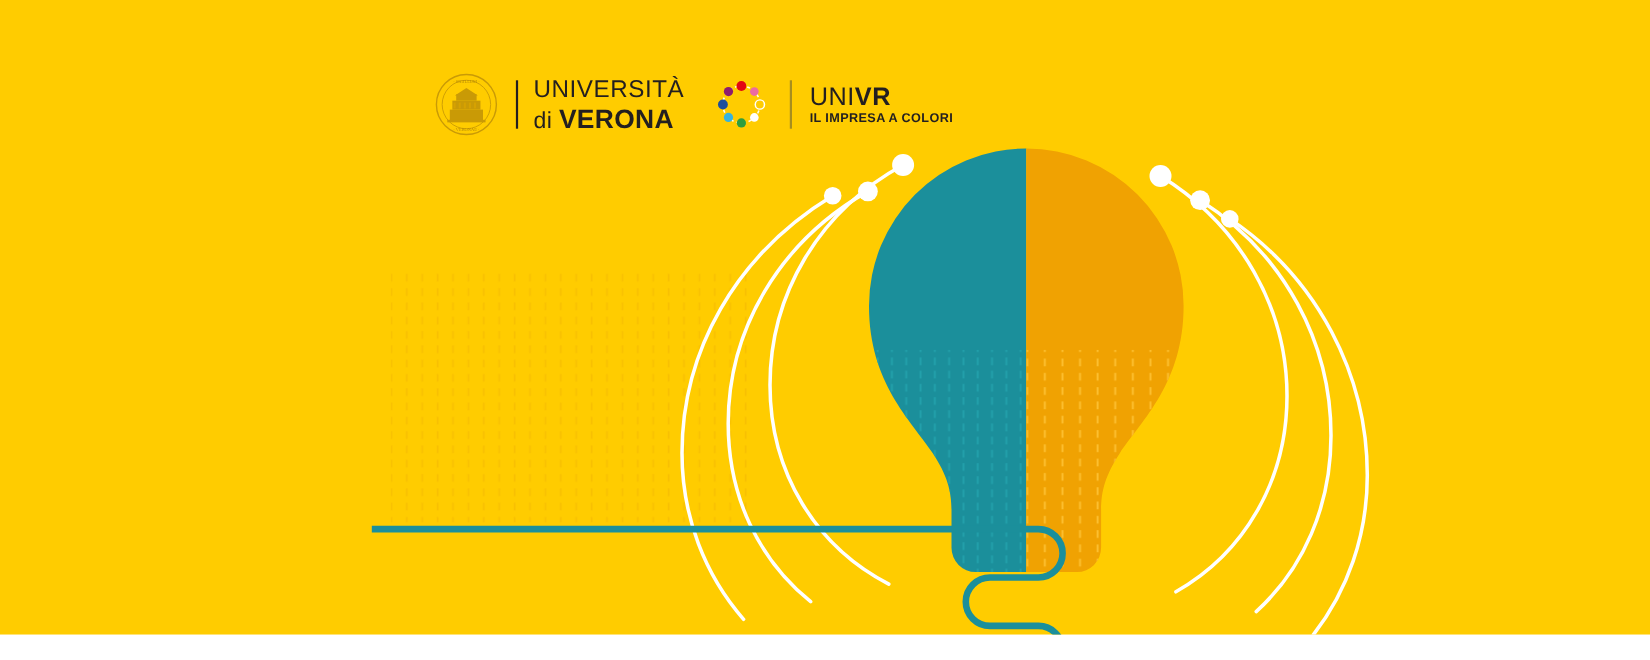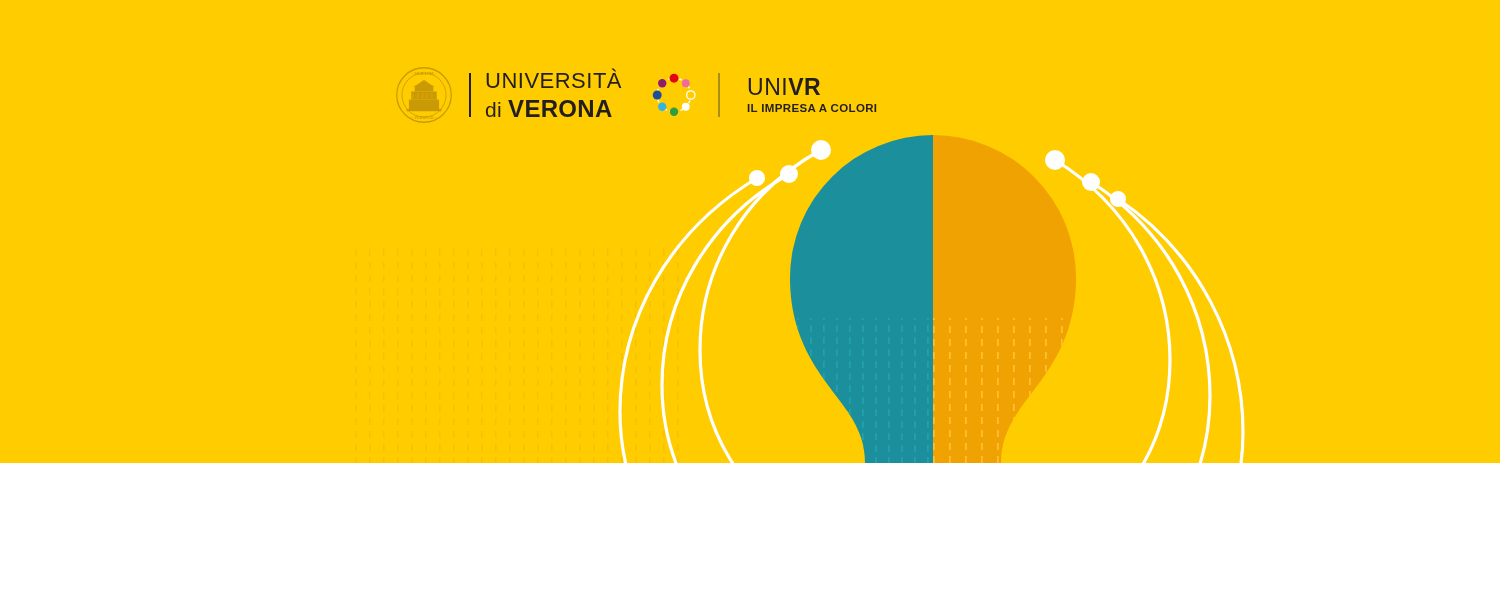--- a/index.html
+++ b/index.html
@@ -3,21 +3,21 @@
 <meta charset="utf-8">
 <style>
   html, body {
     margin: 0;
     padding: 0;
     background: #ffffff;
   }
   #banner {
     position: relative;
     width: 1500px;
-    height: 463px;
+    height: 577px;
     overflow: hidden;
     font-family: "Liberation Sans", sans-serif;
     background: #FFCC00;
   }
   
   #texture {
     position: absolute;
     left: 0; top: 0;
     width: 1500px; height: 600px;
     pointer-events: none;
@@ -59,21 +59,21 @@
     font-weight: 700;
     letter-spacing: .3px;
     display: block;
     margin-top: 5px;
   }
   .wordmark .line2 .light { font-weight: 400; font-size: 21px; }
   .dotcircle { width: 56px; height: 56px; display:block; margin-left: 24px;}
   .univr-mark {
     color: #231f20;
     line-height: 1;
-    margin-left: 13px;
+    margin-left: 2px;
   }
   .univr-mark .big {
     font-size: 23px;
     font-weight: 400;
     letter-spacing: .5px;
     display: block;
   }
   .univr-mark .big b { font-weight: 700; }
   .univr-mark .small {
     font-size: 11.5px;

